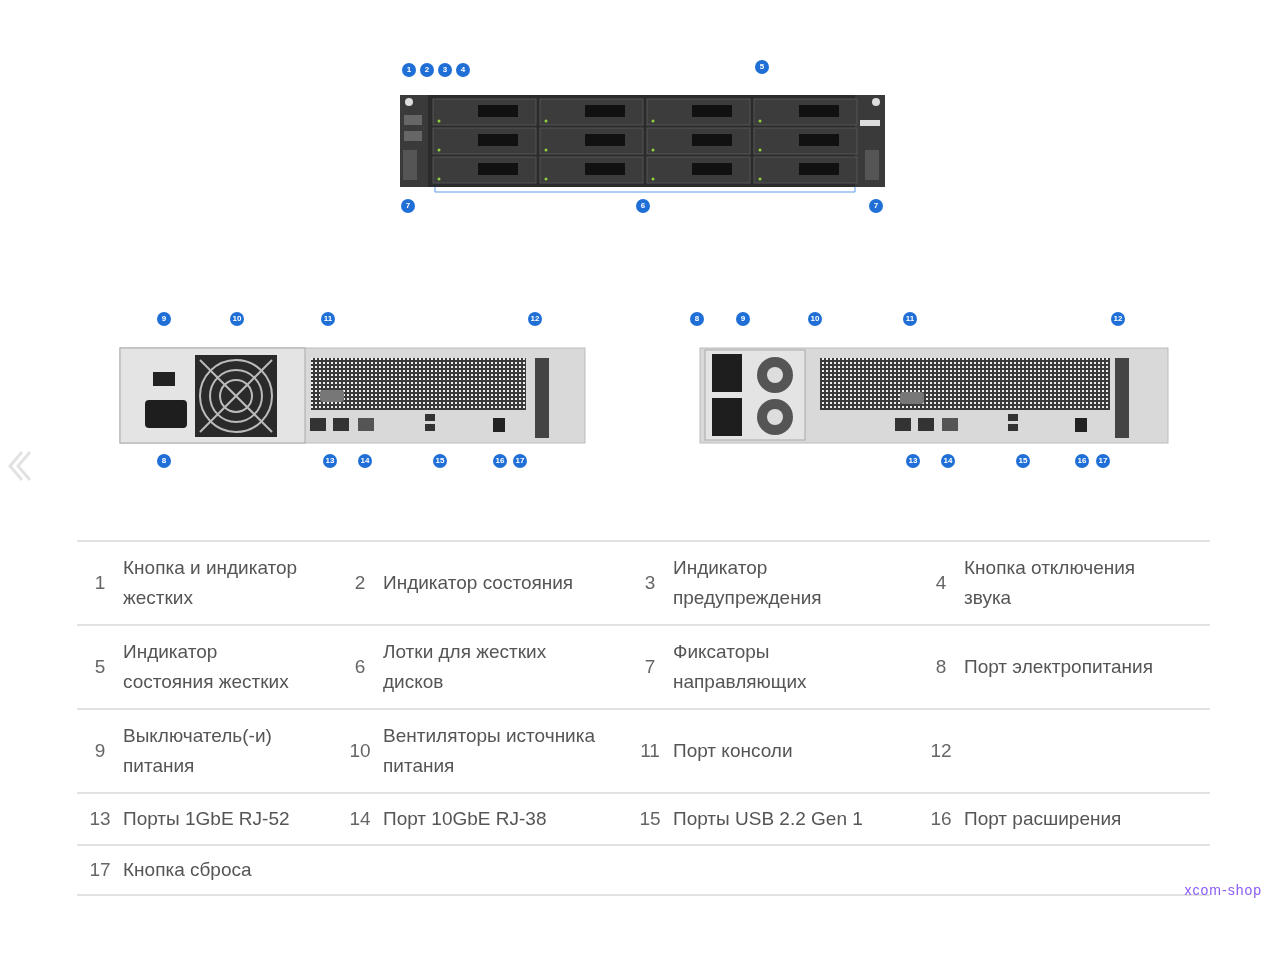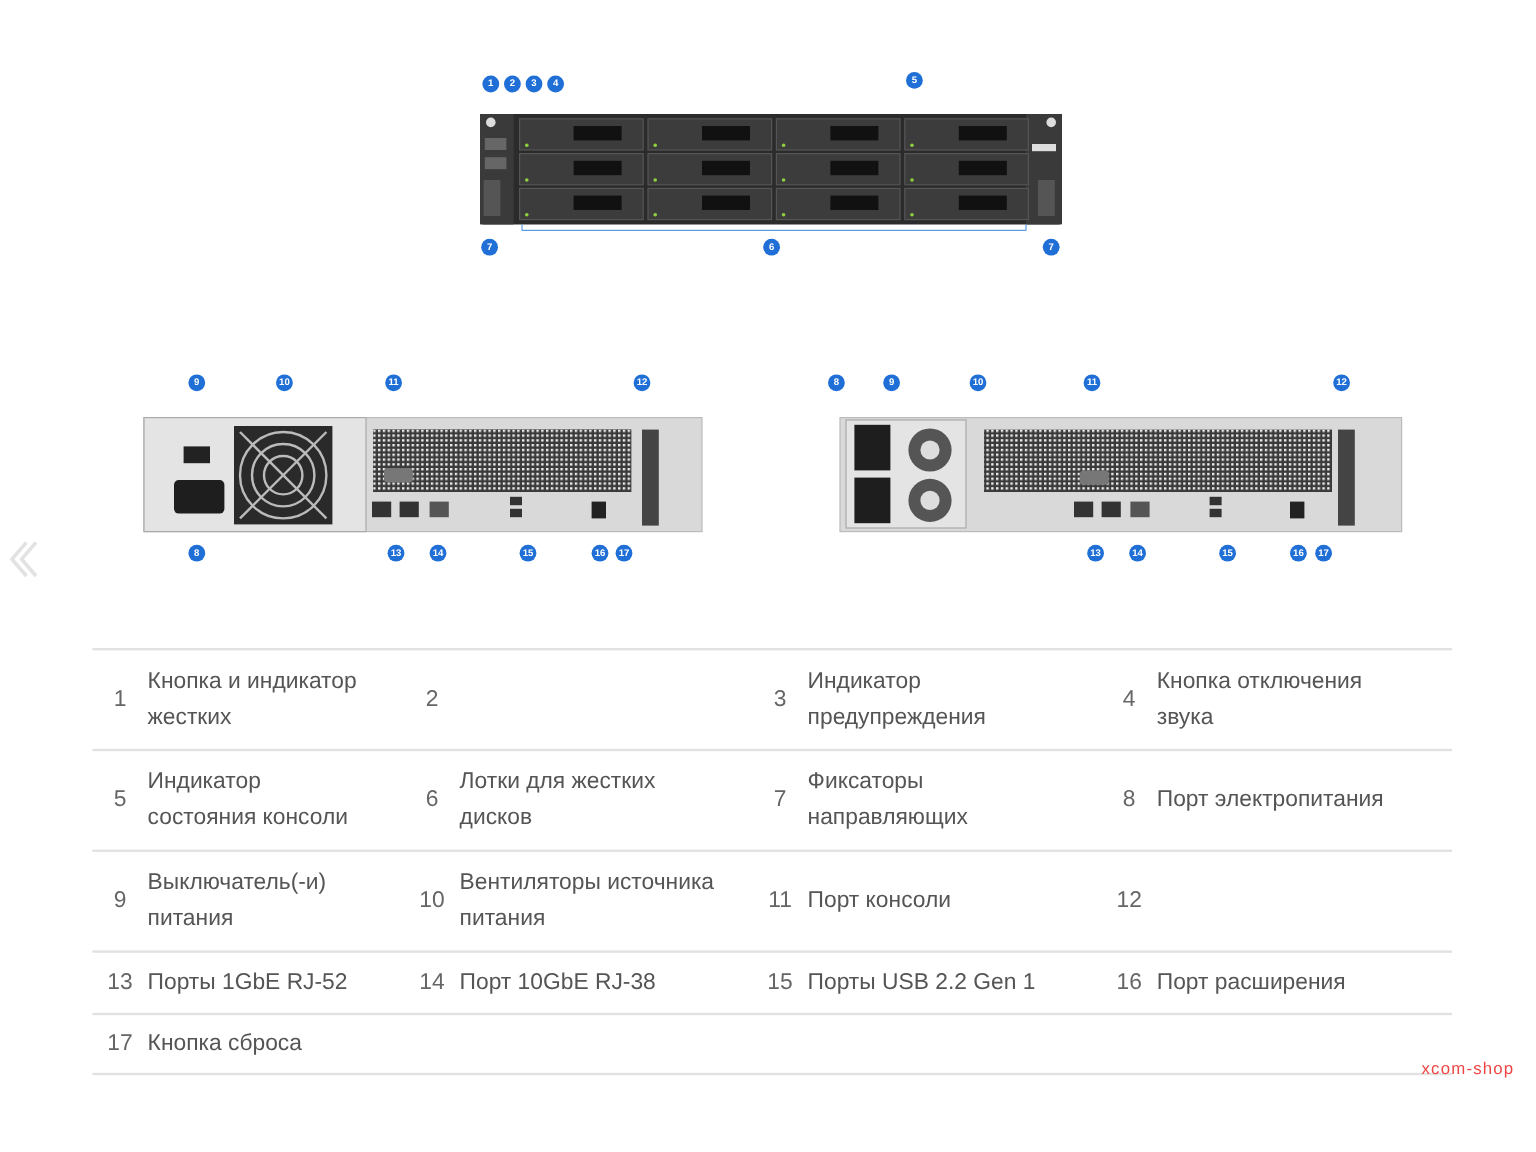--- a/index.html
+++ b/index.html
@@ -28,21 +28,21 @@
   .legend-row.tall { height: 84px; }
   .legend-row.short { height: 52px; }
   .cell { display: flex; align-items: center; }
   .cell.c1 { width: 260px; }
   .cell.c2 { width: 290px; }
   .cell.c3 { width: 291px; }
   .cell.c4 { width: 292px; }
   .num { width: 46px; text-align: center; font-size: 19px; color: #666; flex-shrink: 0; }
   .label { font-size: 19px; line-height: 30px; color: #555; }
 
-  .watermark { position: absolute; right: 18px; top: 882px; color: #ef4444; font-size: 14px; letter-spacing: 1px; }
+  .watermark { position: absolute; right: 18px; top: 882px; color: #8b5cf6; font-size: 14px; letter-spacing: 1px; }
 </style>
 </head>
 <body>
 
 <div class="prev-arrow">
   <svg width="30" height="40" viewBox="0 0 30 40">
     <polyline points="16,6 4,20 16,34" fill="none" stroke="#e2e2e2" stroke-width="3"></polyline>
     <polyline points="24,6 12,20 24,34" fill="none" stroke="#e2e2e2" stroke-width="3"></polyline>
   </svg>
 </div>
@@ -191,34 +191,35 @@
 </div>
 
 <div class="legend">
   <div class="legend-row tall">
     <div class="cell c1">
         <span class="num">1</span>
         <span class="label" style="width:200px">Кнопка и индикатор жестких</span>
       </div>
     <div class="cell c2">
         <span class="num">2</span>
+        <span class="label">Индикатор состояния</span>
       </div>
     <div class="cell c3">
         <span class="num">3</span>
         <span class="label" style="width:180px">Индикатор предупреждения</span>
       </div>
     <div class="cell c4">
         <span class="num">4</span>
         <span class="label" style="width:200px">Кнопка отключения звука</span>
       </div>
   </div>
   <div class="legend-row tall">
     <div class="cell c1">
         <span class="num">5</span>
-        <span class="label" style="width:180px">Индикатор состояния консоли</span>
+        <span class="label" style="width:180px">Индикатор состояния жестких</span>
       </div>
     <div class="cell c2">
         <span class="num">6</span>
         <span class="label" style="width:190px">Лотки для жестких дисков</span>
       </div>
     <div class="cell c3">
         <span class="num">7</span>
         <span class="label" style="width:170px">Фиксаторы направляющих</span>
       </div>
     <div class="cell c4">

